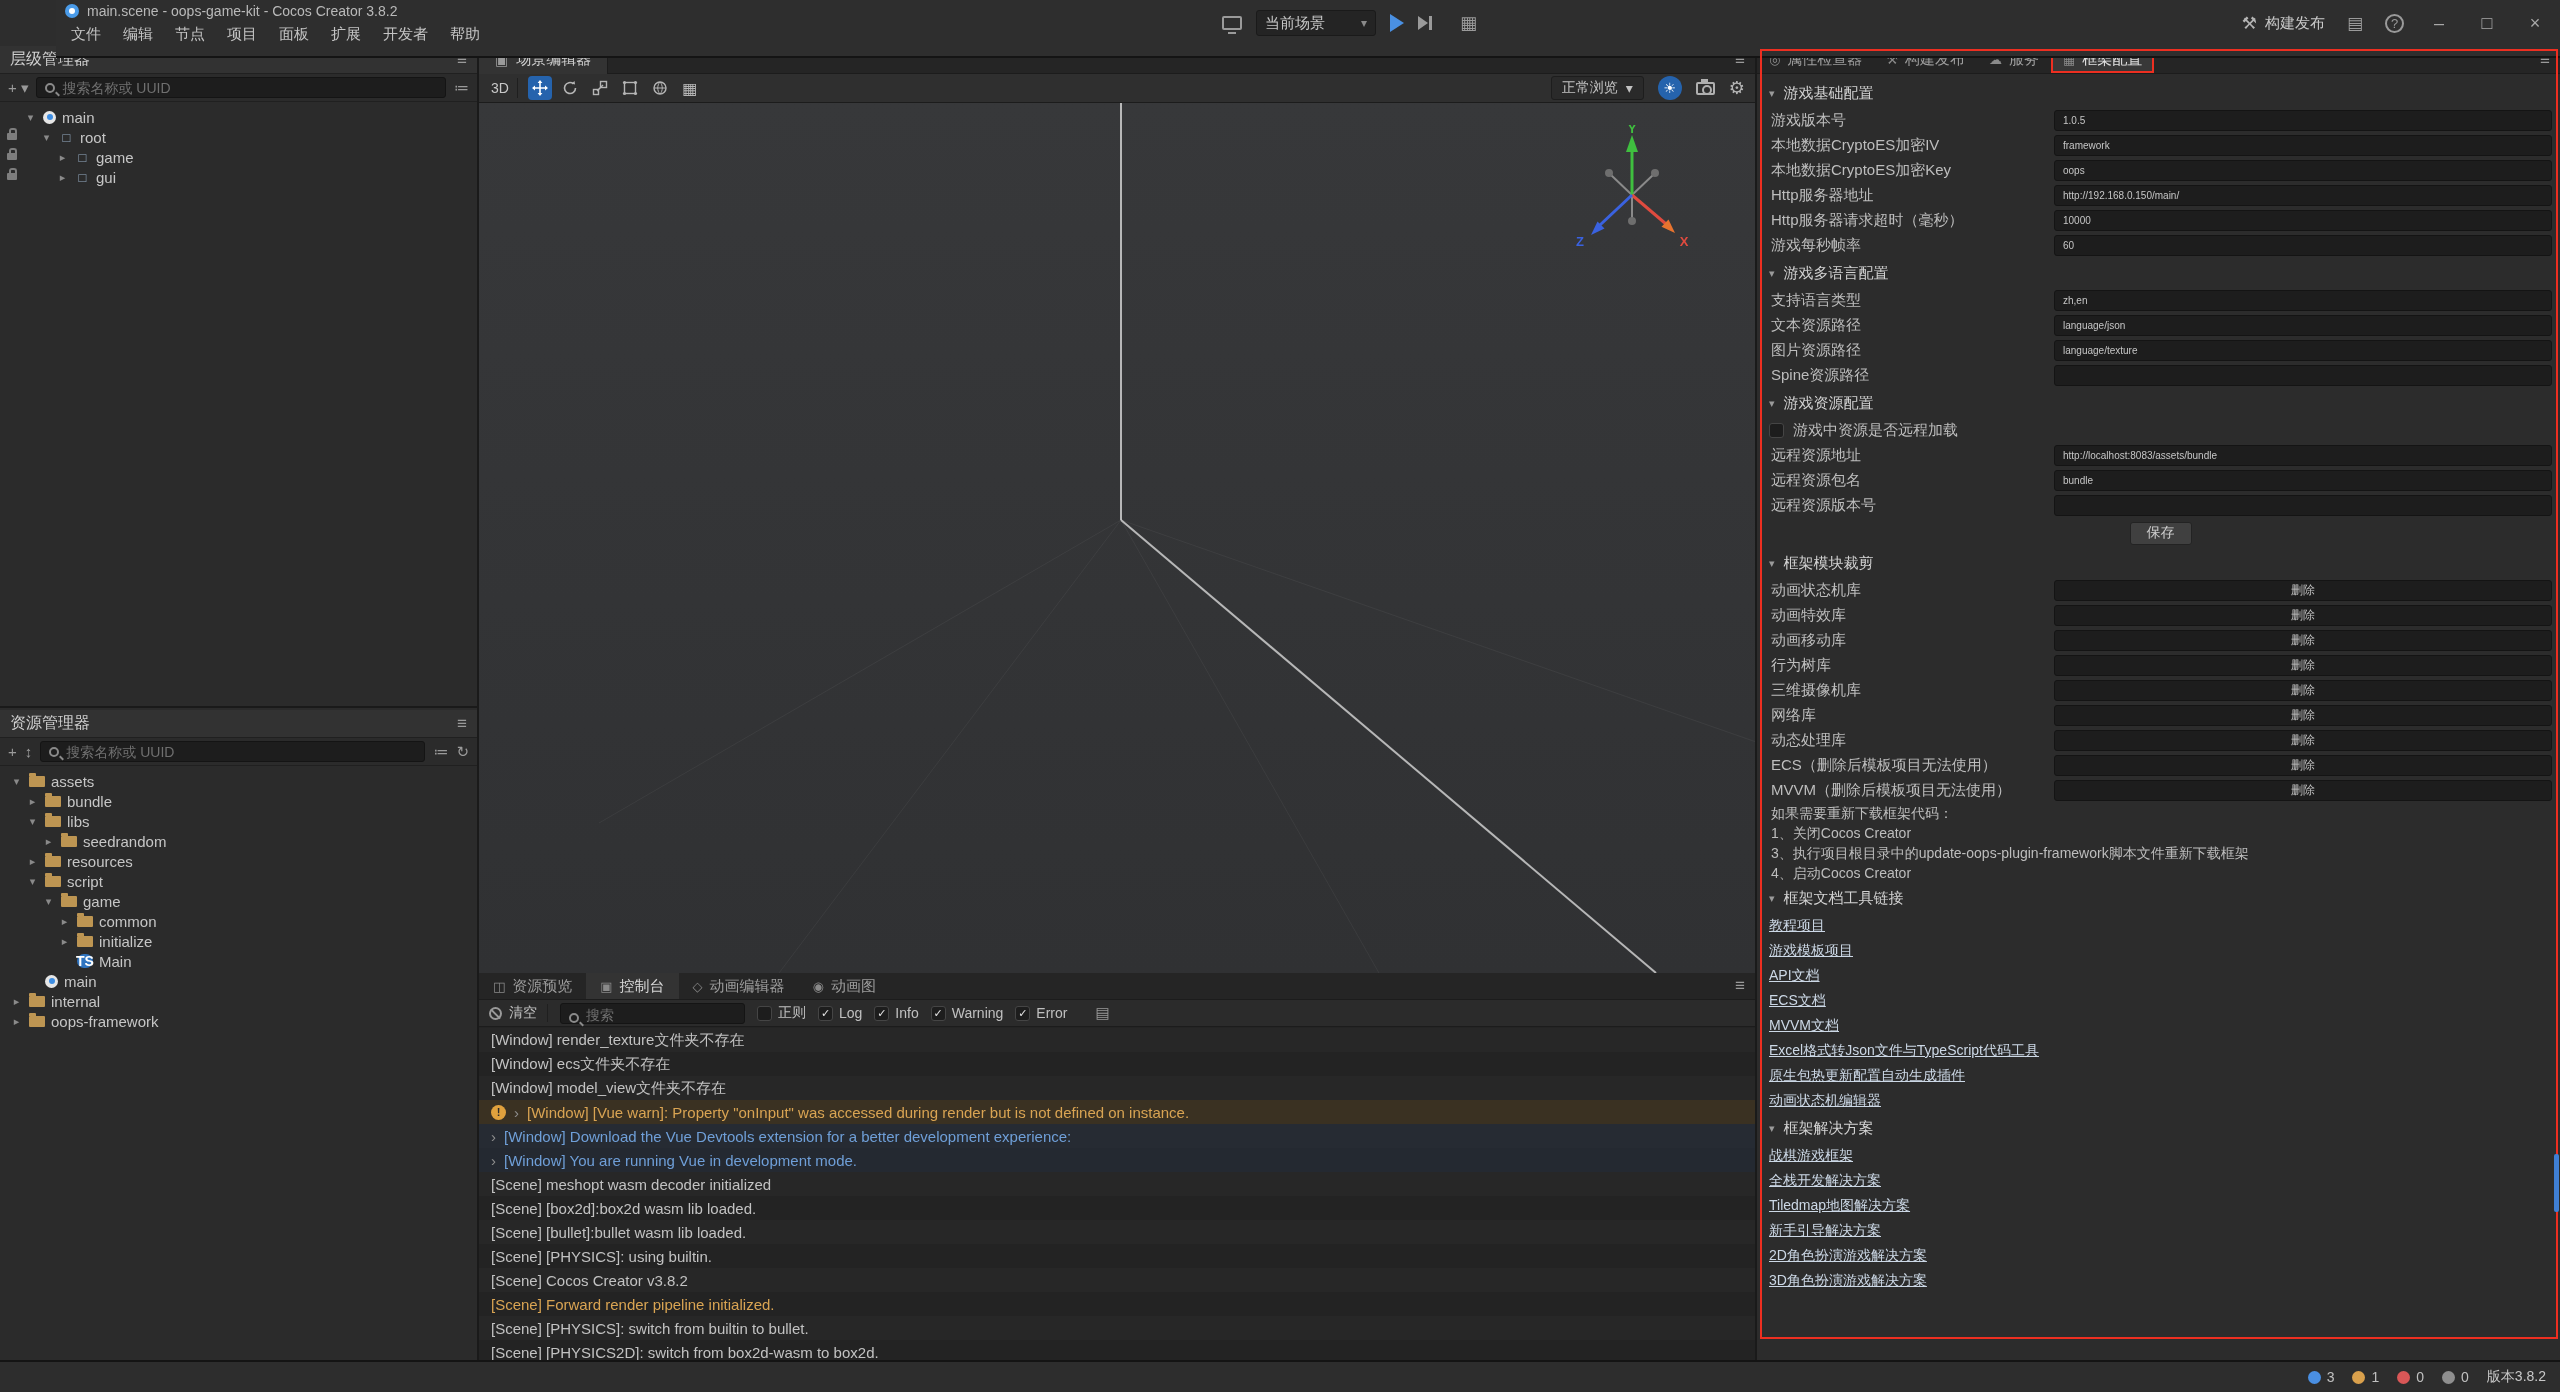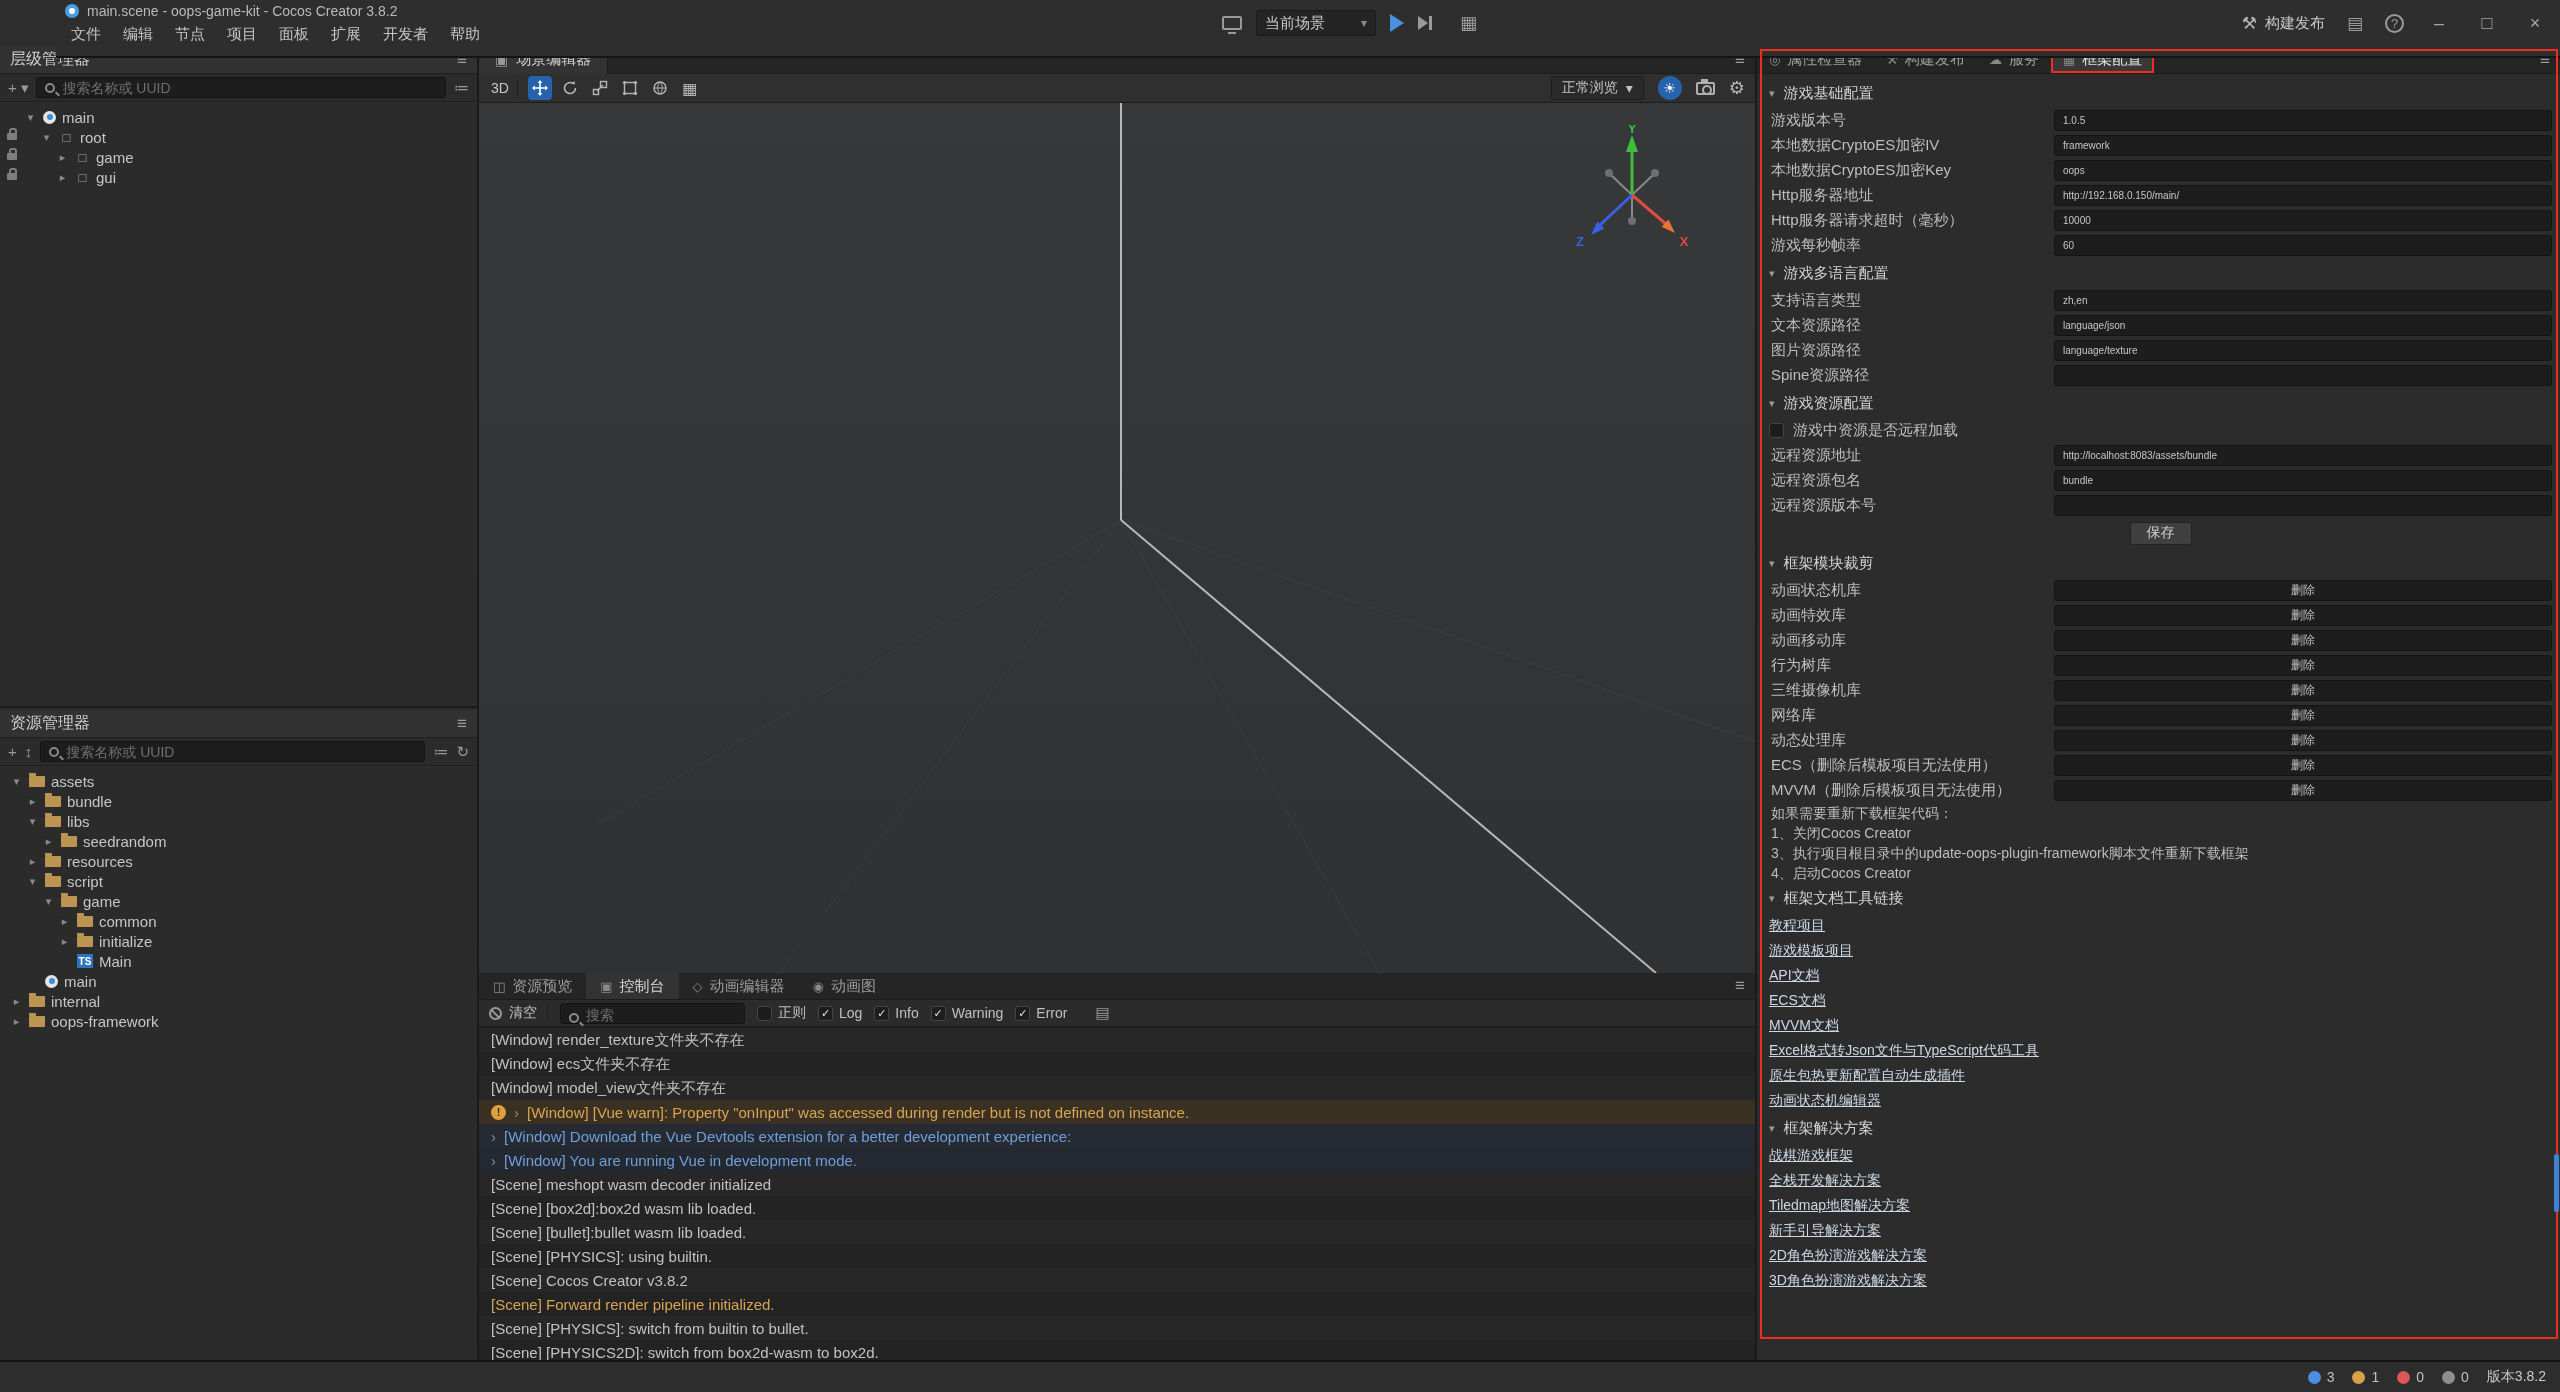--- a/index.html
+++ b/index.html
@@ -50,21 +50,21 @@
   .tree{padding-top:5px;}
   .tree-row{position:relative;height:20px;display:flex;align-items:center;gap:6px;font-size:15px;color:#c6c6c6;}
   .tree-arrow{width:13px;color:#8a8a8a;font-size:11px;text-align:center;flex:none;}
   .icon-lock{position:absolute;left:7px;top:6px;width:10px;height:7px;background:#7e7e7e;border-radius:1px;}
   .icon-lock::before{content:'';position:absolute;left:2px;top:-5px;width:4px;height:4px;border:2px solid #7e7e7e;border-bottom:none;border-radius:3px 3px 0 0;}
   .ico-folder{width:16px;height:11px;background:#bd9552;border-radius:1px;position:relative;flex:none;margin-top:1px;}
   .ico-folder::before{content:'';position:absolute;left:0;top:-3px;width:7px;height:3px;background:#bd9552;border-radius:1px 1px 0 0;}
   .ico-node{color:#93a9c0;font-size:13px;width:15px;text-align:center;flex:none;}
   .ico-scene{width:13px;height:13px;border-radius:50%;background:#e6e6e6;position:relative;flex:none;}
   .ico-scene::after{content:'';position:absolute;left:3.5px;top:3.5px;width:6px;height:6px;border-radius:50%;background:#3d8de2;}
-  .ico-ts{width:16px;height:14px;background:#2f74c0;color:#fff;font-size:10px;font-weight:bold;display:flex;align-items:center;justify-content:center;border-radius:0;flex:none;}
+  .ico-ts{width:16px;height:14px;background:#2f74c0;color:#fff;font-size:14px;font-weight:bold;display:flex;align-items:center;justify-content:center;border-radius:7px;flex:none;}
 
   
   .center{position:absolute;left:477px;top:46px;width:1280px;bottom:32px;border-left:2px solid #1a1a1a;border-right:2px solid #1a1a1a;background:#2b2b2b;}
   .scene-tabbar{height:28px;background:#252525;border-bottom:1px solid #1c1c1c;display:flex;align-items:center;}
   .scene-tab{height:28px;display:flex;align-items:center;gap:8px;background:#333;padding:0 16px;color:#d0d0d0;font-size:15px;border-right:1px solid #1c1c1c;}
   .scene-tab .tico{color:#9a9a9a;font-size:14px;}
   .scene-tabbar .ham{margin-left:auto;margin-right:10px;color:#9a9a9a;font-size:17px;}
   .scene-toolbar{height:29px;background:#2f2f2f;border-bottom:1px solid #1c1c1c;display:flex;align-items:center;gap:6px;padding:0 10px;}
   .btn-3d{font-size:14px;color:#c8c8c8;padding:0 8px 0 2px;border-right:1px solid #1f1f1f;margin-right:4px;height:20px;line-height:20px;}
   .tool{width:24px;height:24px;display:flex;align-items:center;justify-content:center;border-radius:4px;color:#b5b5b5;}

